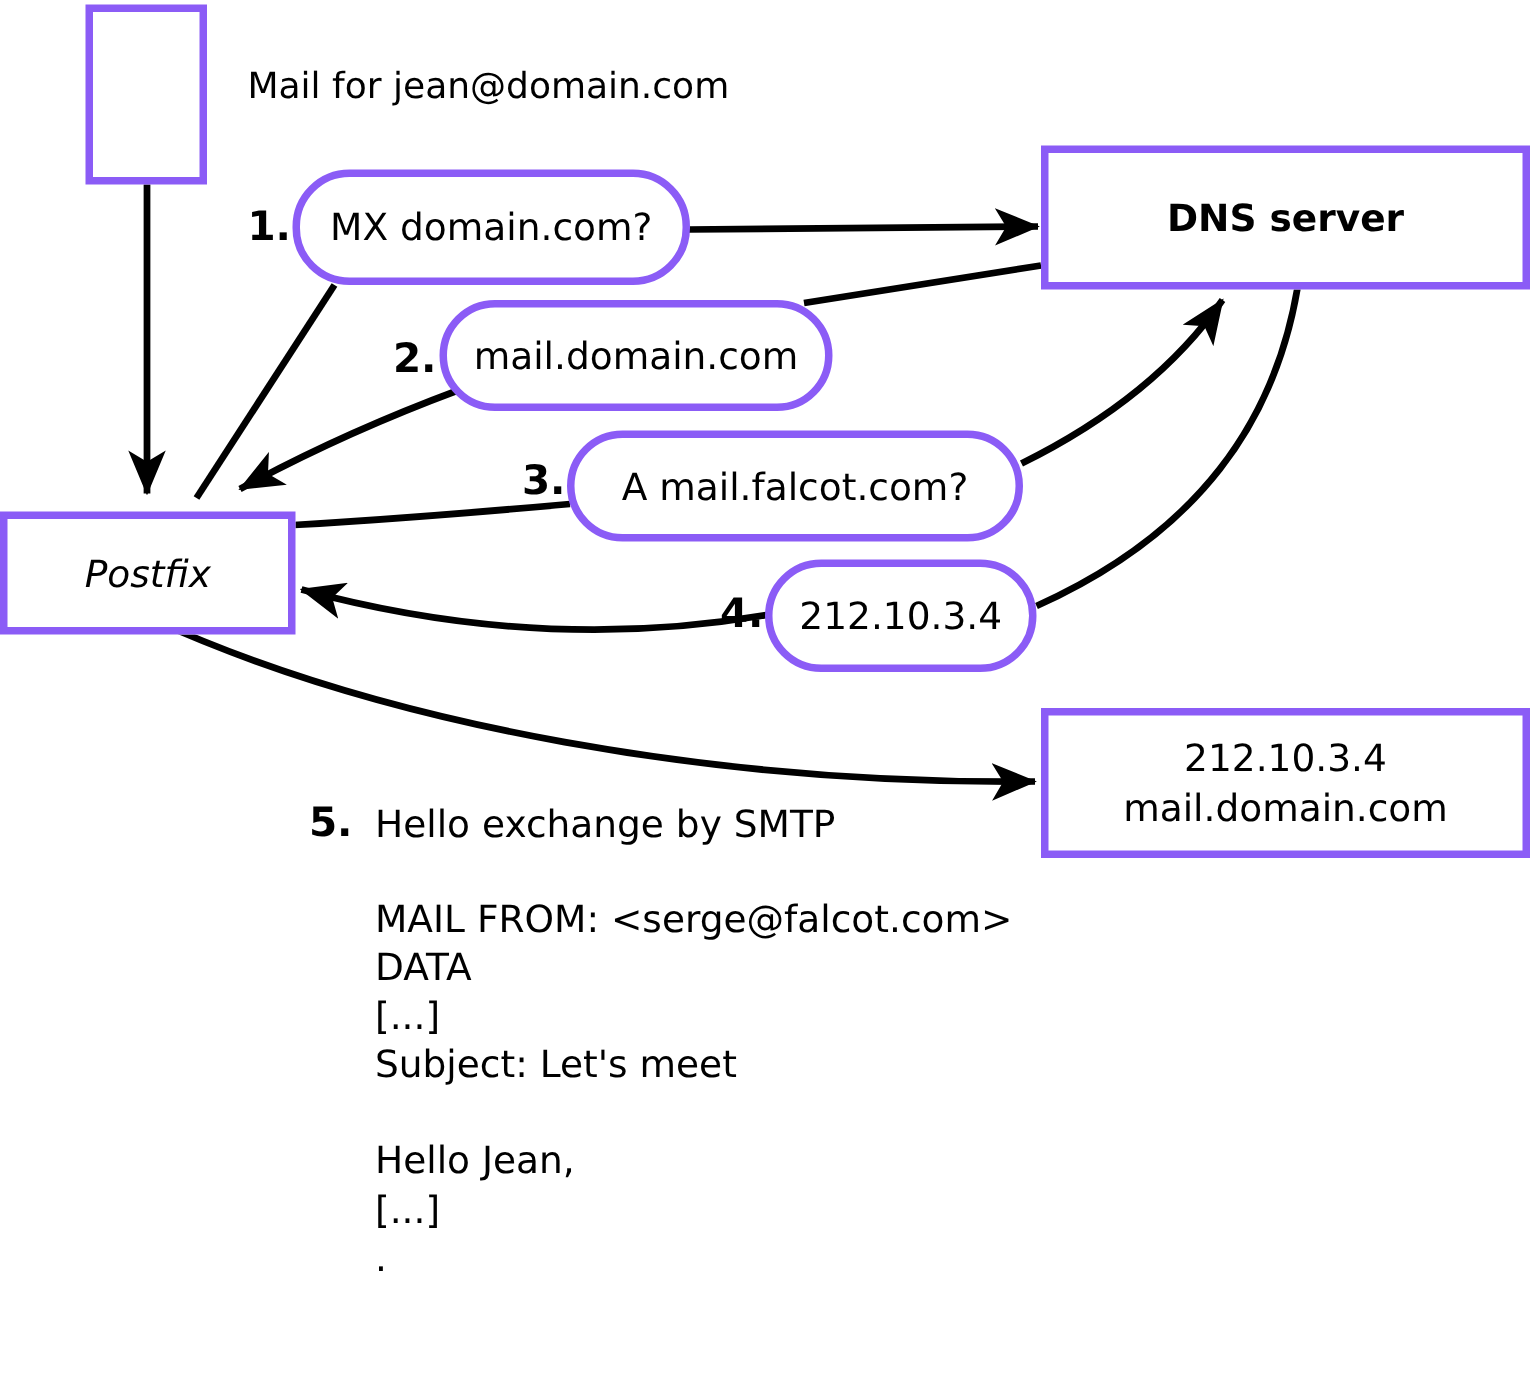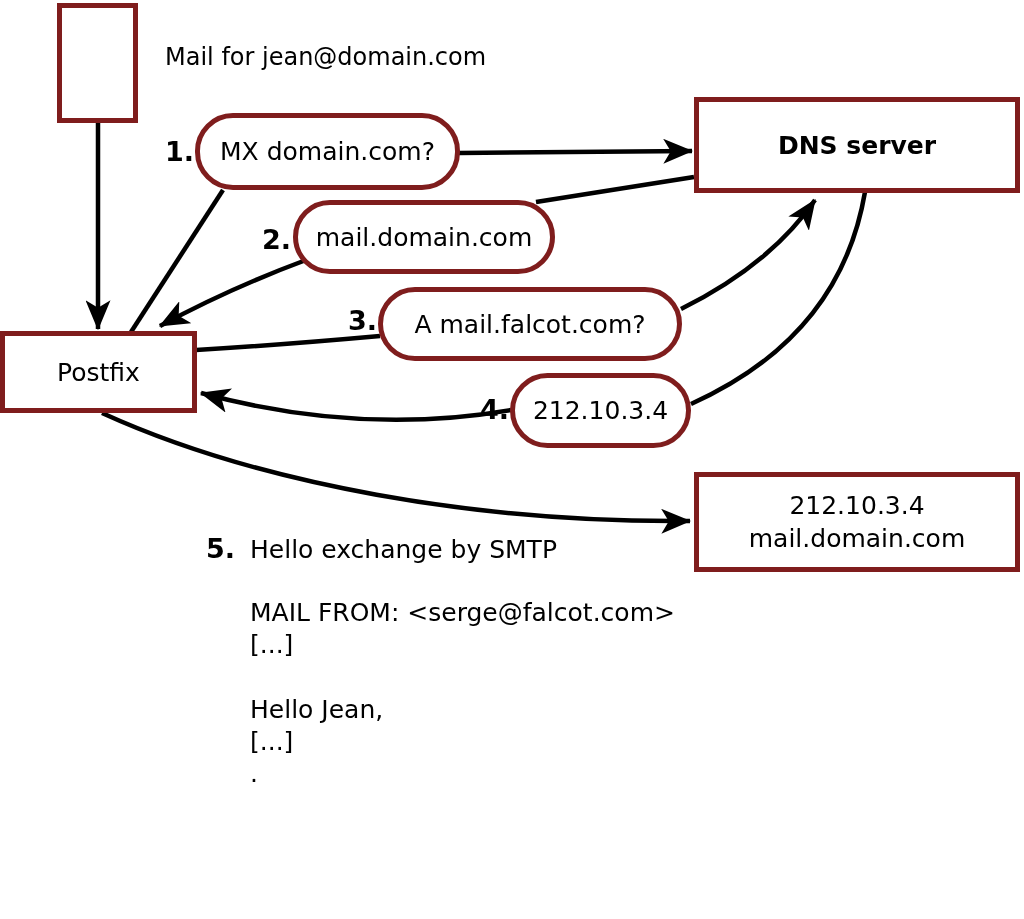--- a/index.html
+++ b/index.html
@@ -19,21 +19,21 @@
     z-index: 0;
   }
   #wires path.wire {
     fill: none;
     stroke: #000000;
     stroke-width: 4.5px;
   }
   .node {
     position: absolute;
     box-sizing: border-box;
-    border: 5px solid #7f1d1d;
+    border: 5px solid #8b5cf6;
     background: #ffffff;
     display: flex;
     align-items: center;
     justify-content: center;
     text-align: center;
     font-size: 25px;
     z-index: 1;
   }
   .pill { border-radius: 38px; }
   .two-line { flex-direction: column; line-height: 33px; }
@@ -83,21 +83,21 @@
     <path class="wire" d="M 681 309 Q 770 265 815 200" marker-end="url(#ah)"></path>
     <path class="wire" d="M 865 192 C 850 280 800 355 691 404"></path>
     <path class="wire" d="M 511 410 Q 360 436 201 393" marker-end="url(#ah)"></path>
     <path class="wire" d="M 102 413 C 260 485 480 523 690 521" marker-end="url(#ah)"></path>
   </svg>
 
   <div class="node" style="left:57px; top:3px; width:81px; height:120px;"></div>
 
   <div class="label title-label" style="left:165px; top:44px;">Mail for jean@domain.com</div>
 
-  <div class="node" style="left:0px; top:331px; width:197px; height:82px;">
+  <div class="node" style="left:0px; top:341px; width:197px; height:82px;font-style:italic;">
     <span>Postfix</span>
   </div>
 
   <div class="node" style="left:694px; top:97px; width:326px; height:96px;font-weight:bold;">
     <span>DNS server</span>
   </div>
 
   <div class="node two-line" style="left:694px; top:472px; width:326px; height:100px;">
     <span>212.10.3.4</span>
     <span>mail.domain.com</span>
@@ -121,20 +121,22 @@
   <div class="label step-num" style="left:449px; top:396px;">4.</div>
   <div class="node pill" style="left:510px; top:373px; width:181px; height:75px;">
     <span>212.10.3.4</span>
   </div>
 
   <div class="label step-num" style="left:175px; top:535px;">5.</div>
   <div class="label" style="left:250px; top:536px;">Hello exchange by SMTP</div>
 
   <div id="smtp-block">
     <div class="smtp-line">MAIL FROM: &lt;serge@falcot.com&gt;</div>
+    <div class="smtp-line">DATA</div>
     <div class="smtp-line">[...]</div>
+    <div class="smtp-line">Subject: Let's meet</div>
     <div class="smtp-line"></div>
     <div class="smtp-line">Hello Jean,</div>
     <div class="smtp-line">[...]</div>
     <div class="smtp-line">.</div>
   </div>
 
 </div>
 
 </body></html>

